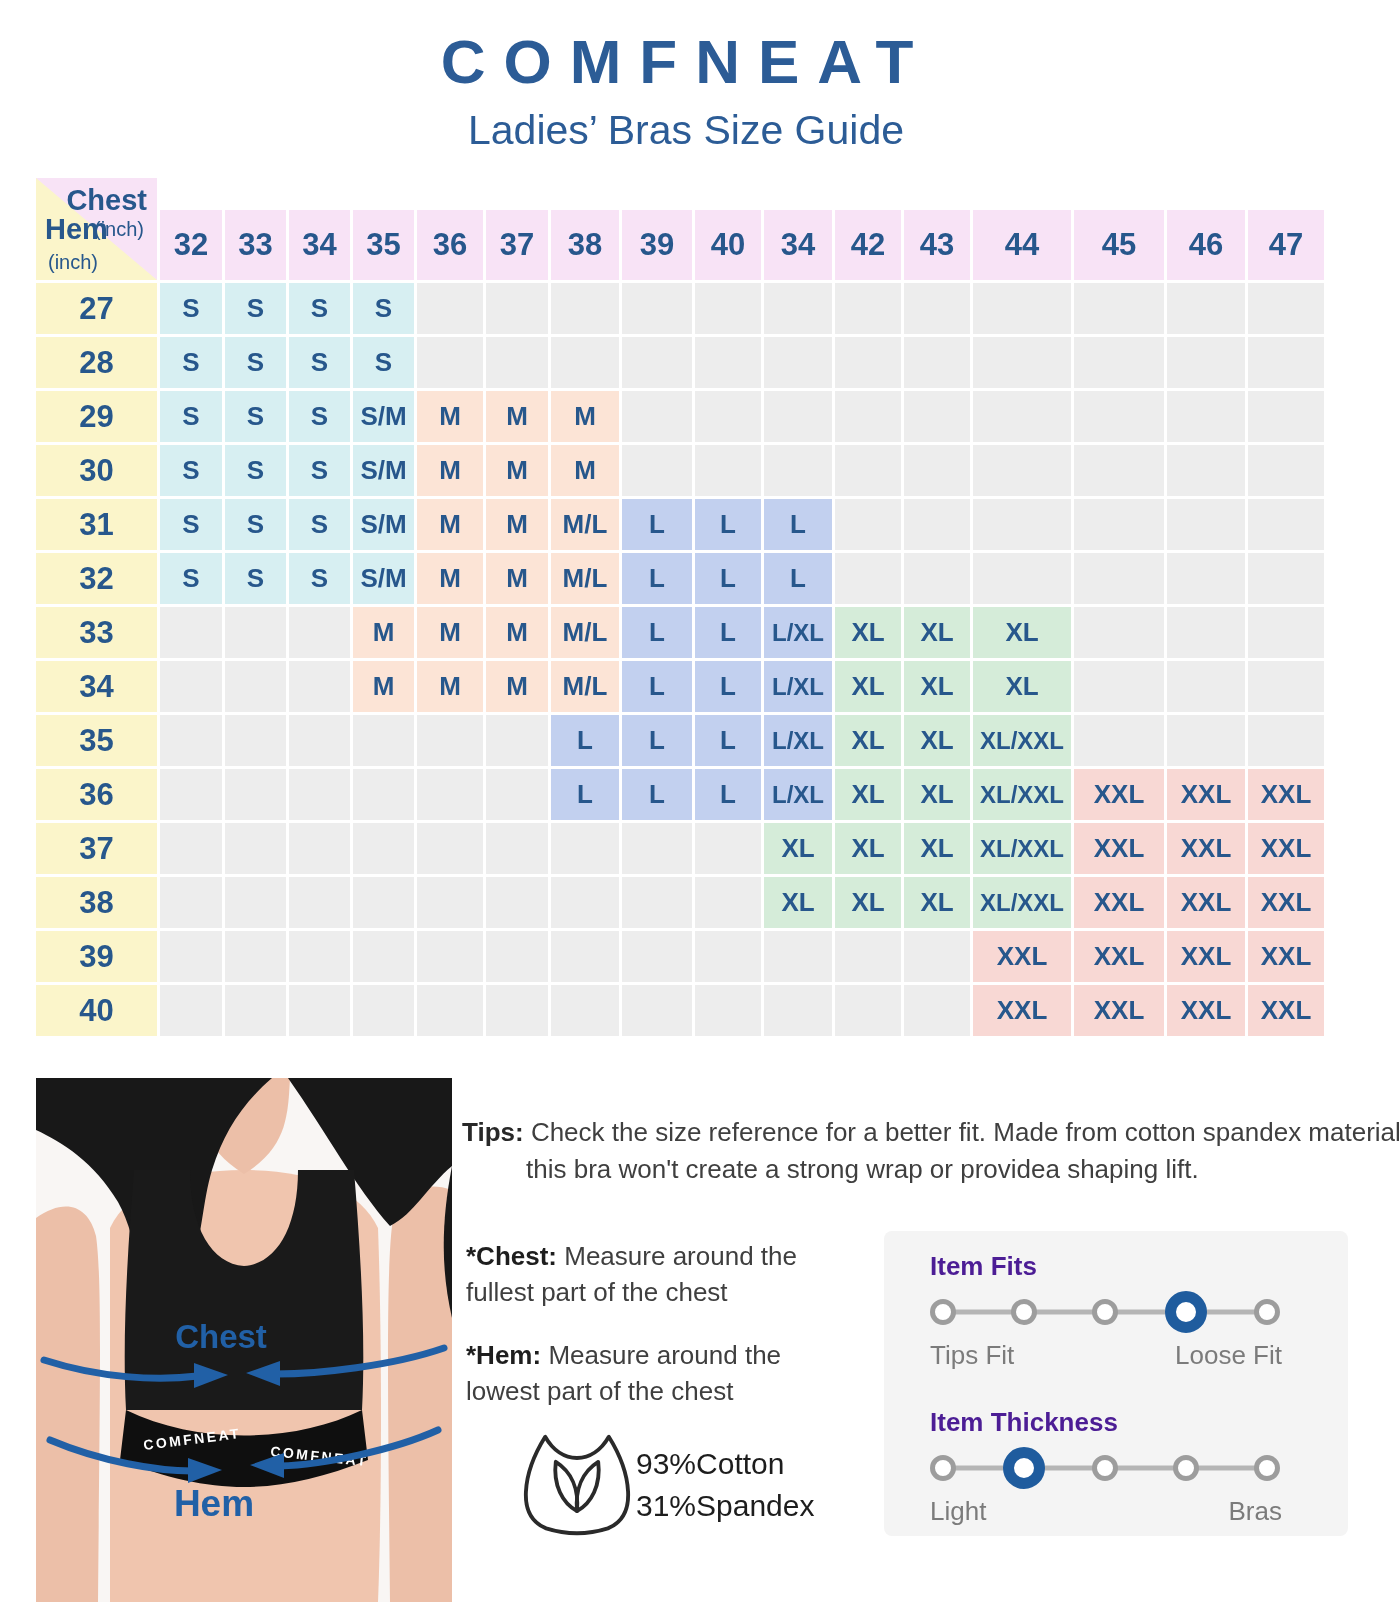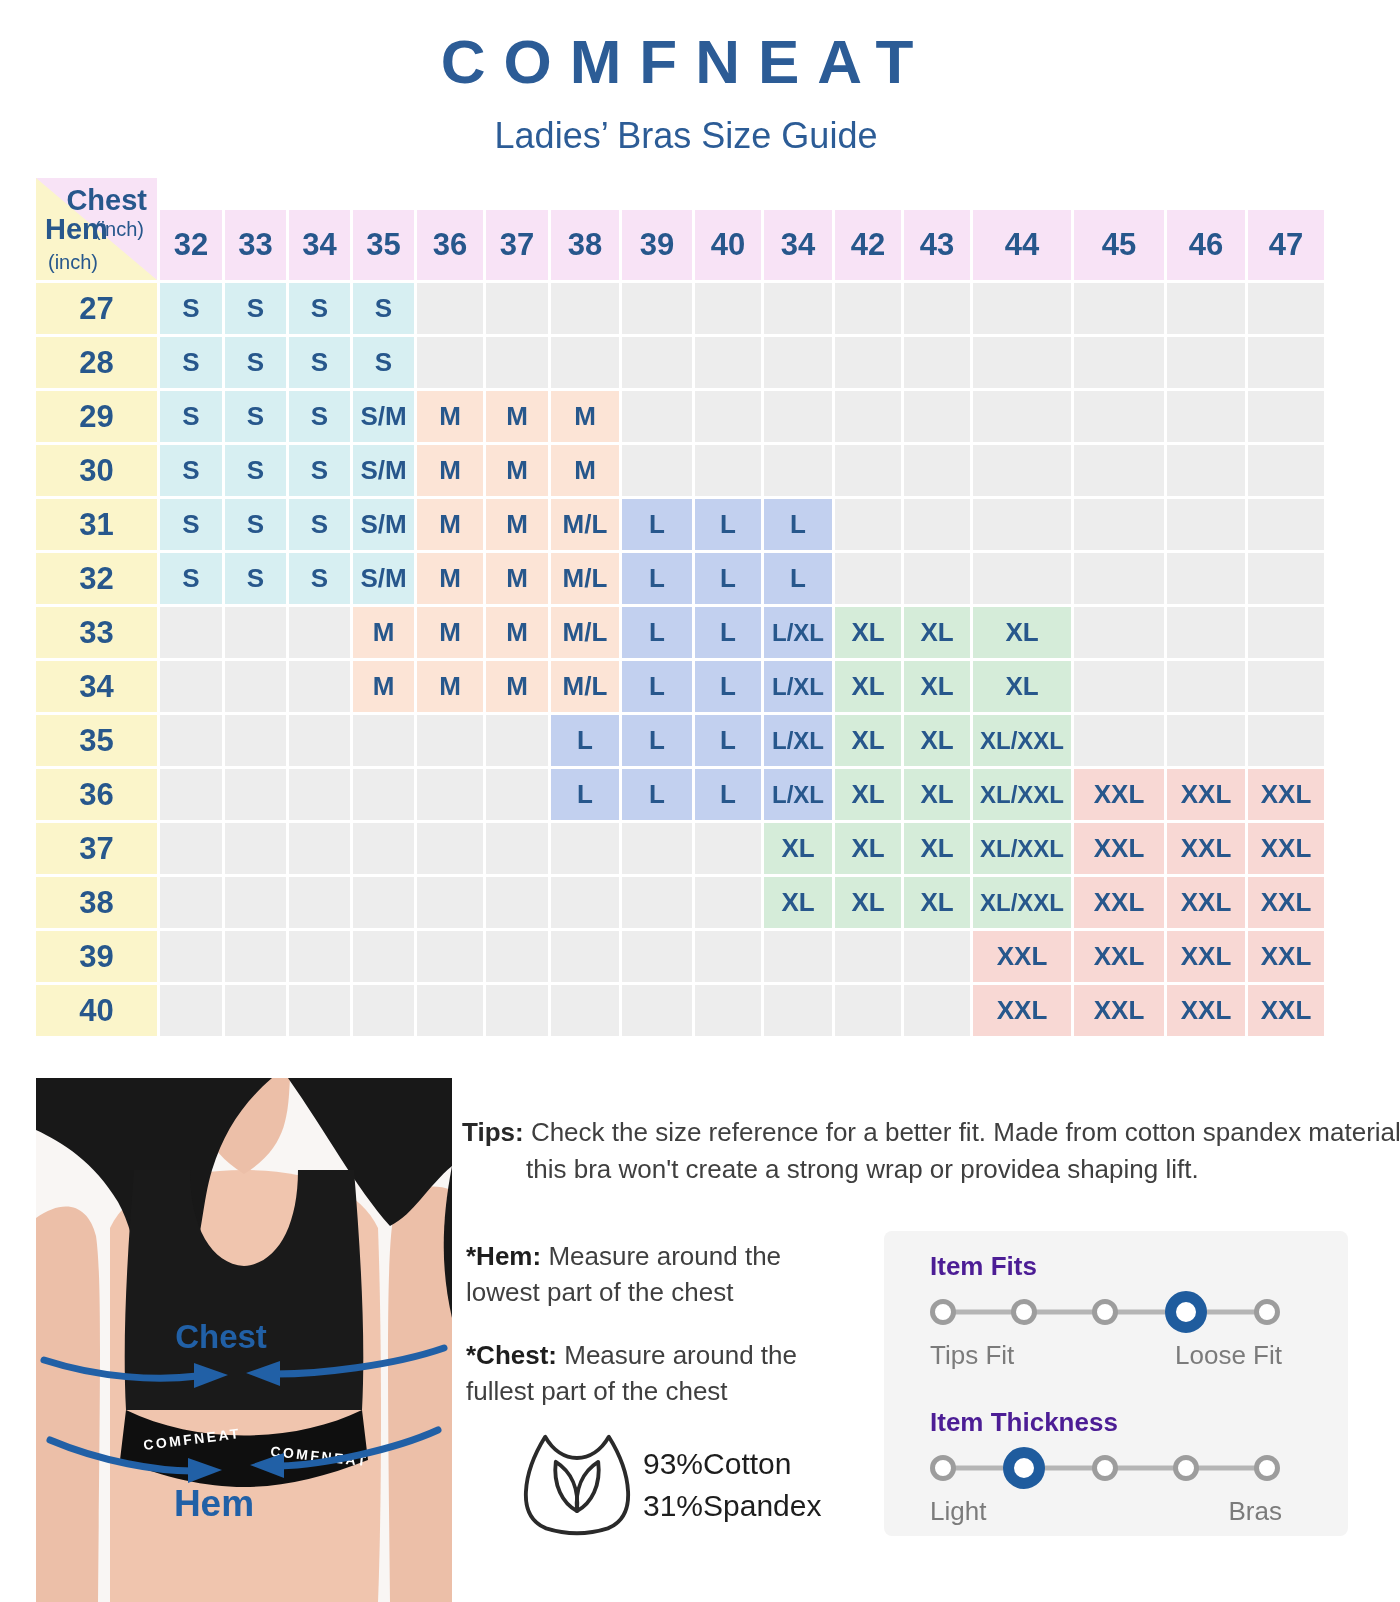--- a/index.html
+++ b/index.html
@@ -3,21 +3,21 @@
 <meta charset="utf-8">
 <style>
   html,body{margin:0;padding:0;}
   body{
     width:1400px;height:1602px;position:relative;background:#ffffff;
     font-family:"Liberation Sans",sans-serif;overflow:hidden;
   }
   
   .header{position:absolute;left:16px;top:26px;width:1340px;text-align:center;}
   .logo{font-size:62px;font-weight:800;letter-spacing:18px;color:var(--brand_blue);}
-  .subtitle{margin-top:18px;font-size:36px;font-weight:500;color:var(--brand_blue);}
+  .subtitle{margin-top:10px;font-size:41px;font-weight:500;color:var(--brand_blue);}
 
   
   .size-grid{
     position:absolute;left:36px;top:178px;display:grid;gap:3px;color:var(--navy);
     grid-template-columns:121px 62px 61px 61px 61px 66px 62px 68px 70px 66px 68px 66px 66px 98px 90px 78px 76px;
     grid-template-rows:102px repeat(14,51px);
   }
   .corner{position:relative;background:linear-gradient(to top right,var(--hem_yellow) 49.7%,var(--header_pink) 50.3%);}
   .corner .c-l1{position:absolute;top:6px;right:10px;font-weight:700;font-size:29px;}
   .corner .c-l2{position:absolute;top:40px;right:13px;font-size:20px;}
@@ -38,21 +38,21 @@
   .overlay-label{fill:var(--arrow_blue);font-weight:700;font-family:"Liberation Sans",sans-serif;}
   .bandtxt{fill:#ffffff;font-size:14px;font-weight:700;letter-spacing:2.5px;font-family:"Liberation Sans",sans-serif;}
 
   
   .tips{position:absolute;left:462px;top:1088px;width:892px;font-size:26px;line-height:1.42;color:var(--text_dark);padding-left:64px;text-indent:-64px;}
   .tips b{color:#282828;}
   .notes{position:absolute;left:466px;top:1238px;width:370px;display:flex;flex-direction:column;gap:26px;font-size:26px;line-height:1.4;color:var(--text_dark);}
   .note b{color:#1e1e1e;}
 
   
-  .fabric{position:absolute;left:518px;top:1432px;display:flex;align-items:center;gap:7px;}
+  .fabric{position:absolute;left:518px;top:1432px;display:flex;align-items:center;gap:0;}
   .fabric svg{width:118px;height:106px;}
   .fabric-text{font-size:30px;color:#1d1d1d;line-height:1.4;}
 
   
   .panel{position:absolute;left:884px;top:1231px;width:464px;height:305px;background:var(--panel_bg);border-radius:8px;padding:20px 0 0 46px;box-sizing:border-box;}
   .p-title{font-size:26px;font-weight:700;color:#4c1d95;}
   .p-title.second{margin-top:36px;}
   .slider{position:relative;width:324px;height:44px;margin:8px 0 0 13px;}
   .track{position:absolute;left:-2px;right:-2px;top:50%;height:5px;background:#b5b5b5;transform:translateY(-50%);border-radius:3px;}
   .dot{position:absolute;top:50%;transform:translate(-50%,-50%);width:16px;height:16px;background:#ffffff;border:5px solid var(--slider_gray);border-radius:50%;box-sizing:content-box;}
@@ -360,22 +360,22 @@
     <polygon points="152,380 186,392 152,405" class="arrowhead"></polygon>
     <path d="M402,352 C358,372 286,387 244,388" class="arrow"></path>
     <polygon points="248,375 214,387 248,400" class="arrowhead"></polygon>
     <text x="178" y="438" text-anchor="middle" font-size="37" class="overlay-label">Hem</text>
   </svg>
 </div>
 
 <p class="tips"><b>Tips:</b> <span>Check the size reference for a better fit. Made from cotton spandex material, this bra won't create a strong wrap or providea shaping lift.</span></p>
 
 <div class="notes">
+  <div class="note"><b>*Chest:</b> <span>Measure around the fullest part of the chest</span></div>
   <div class="note"><b>*Hem:</b> <span>Measure around the lowest part of the chest</span></div>
-  <div class="note"><b>*Chest:</b> <span>Measure around the fullest part of the chest</span></div>
 </div>
 
 <div class="fabric">
   <svg viewBox="0 0 120 110">
     <g fill="none" stroke="#2a2a2a" stroke-width="4" stroke-linejoin="round">
       <path d="M27,5 C17,21 8,41 7,62 C6,82 13,94 28,100 C50,107 70,107 92,100 C107,94 114,82 113,62 C112,41 103,21 93,5 C85,19 73,27 60,27 C47,27 35,19 27,5 Z"></path>
       <path d="M38,31 C35,55 45,74 60,82 C62,59 54,41 38,31 Z"></path>
       <path d="M82,31 C66,41 58,59 60,82 C75,74 85,55 82,31 Z"></path>
     </g>
   </svg>

